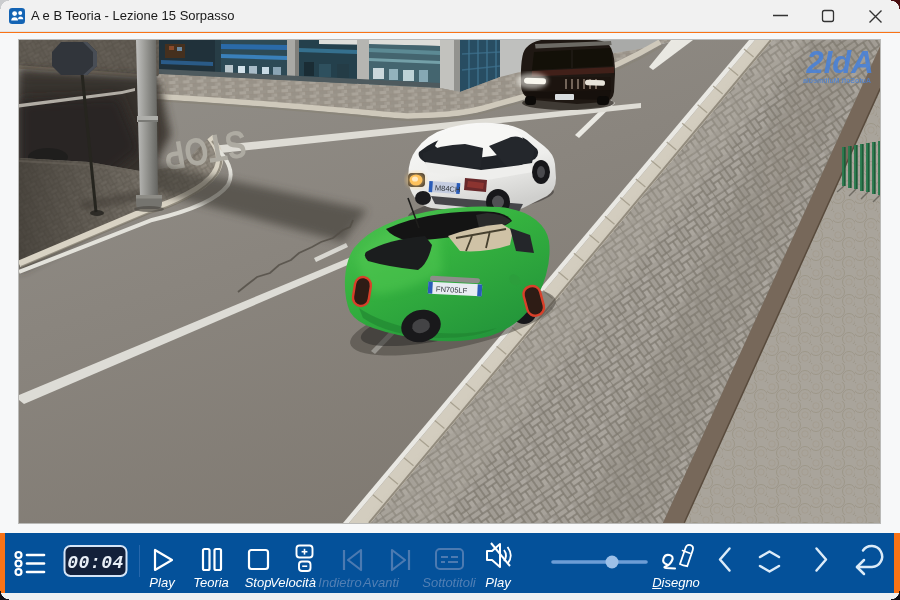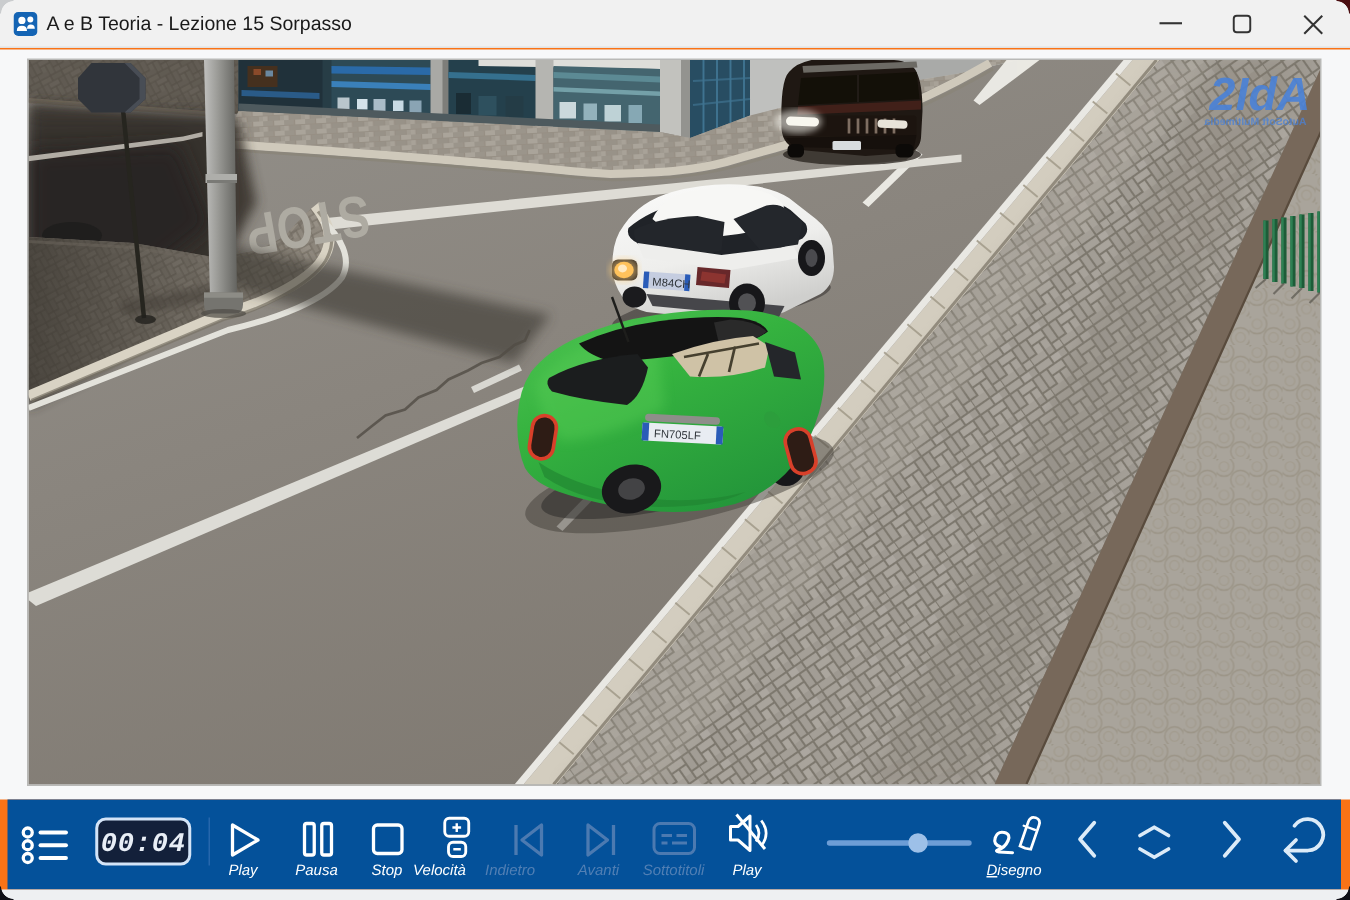--- a/index.html
+++ b/index.html
@@ -5,21 +5,21 @@
 html,body{margin:0;padding:0;width:900px;height:600px;overflow:hidden;background:#15151c;}
 *{box-sizing:border-box;}
 #win{position:absolute;left:0;top:0;width:900px;height:600px;background:#f97316;border-radius:8px;overflow:hidden;font-family:"Liberation Sans",sans-serif;}
 #titlebar{position:absolute;left:0;top:0;width:900px;height:32px;background:#f1f1f1;border-bottom:1px solid #e2e2e2;}
 #appicon{position:absolute;left:9px;top:8px;width:16px;height:16px;}
 #title{position:absolute;left:31px;top:8px;font-size:13px;color:#191919;}
 #midstrip{position:absolute;left:0;top:33px;width:900px;height:500px;background:#f7f8f9;}
 #video{position:absolute;left:19px;top:40px;width:861px;height:483px;background:#8d8a84;outline:1px solid #b9b9b7;}
 #toolbar{position:absolute;left:5px;top:533px;width:889px;height:60px;background:#04519a;font-style:italic;}
 #bottomstrip{position:absolute;left:0;top:593px;width:900px;height:7px;background:#eef0f2;}
-.lbl{position:absolute;font-size:10px;color:#fff;text-align:right;transform:translateX(-50%);white-space:nowrap;}
+.lbl{position:absolute;font-size:13px;color:#fff;text-align:right;transform:translateX(-50%);white-space:nowrap;}
 .lbl.dim{color:#517fb4;}
 .corner{position:absolute;width:9px;height:9px;z-index:50;pointer-events:none;}
 #ctl{left:0;top:0;background:radial-gradient(circle at 100% 100%, rgba(0,0,0,0) 8px, #caccce 8.5px);}
 #ctr{right:0;top:0;background:radial-gradient(circle at 0% 100%, rgba(0,0,0,0) 8px, #4a0d10 8.5px);}
 #cbl{left:0;bottom:0;background:radial-gradient(circle at 100% 0%, rgba(0,0,0,0) 8px, #0f0f16 8.5px);}
 #cbr{right:0;bottom:0;background:radial-gradient(circle at 0% 0%, rgba(0,0,0,0) 8px, #0f0f16 8.5px);}
 </style>
 </head>
 <body>
 
@@ -462,25 +462,25 @@
       <g stroke="#dcebf8" stroke-width="2.5" fill="none" stroke-linecap="round" stroke-linejoin="round">
         <path d="M724.5 15.5 L715 26.5 L724.5 37.5"></path>
         <path d="M755 24 L764.5 18.5 L774 24"></path>
         <path d="M755 33 L764.5 38.5 L774 33"></path>
         <path d="M811.5 15.5 L821 26.5 L811.5 37.5"></path>
         <path d="M859 27 L852 34 L859 41"></path>
         <path d="M852 34 L867 34 A 10.5 10.5 0 1 0 858 17.5"></path>
       </g>
     </svg>
     <div class="lbl" style="left:157px;top:42px">Play</div>
-    <div class="lbl" style="left:206px;top:42px">Pausa</div>
+    <div class="lbl" style="left:206px;top:42px">Teoria</div>
     <div class="lbl" style="left:253px;top:42px">Stop</div>
     <div class="lbl" style="left:288px;top:42px">Velocità</div>
     <div class="lbl dim" style="left:335px;top:42px">Indietro</div>
-    <div class="lbl dim" style="left:394px;top:42px">Avanti</div>
+    <div class="lbl dim" style="left:376px;top:42px">Avanti</div>
     <div class="lbl dim" style="left:444px;top:42px">Sottotitoli</div>
     <div class="lbl" style="left:493px;top:42px">Play</div>
     <div class="lbl" style="left:671px;top:42px"><span style="text-decoration:underline">D</span>isegno</div>
   </div>
   <div id="bottomstrip"></div>
 </div>
 <div class="corner" id="ctl"></div>
 <div class="corner" id="ctr"></div>
 <div class="corner" id="cbl"></div>
 <div class="corner" id="cbr"></div>

